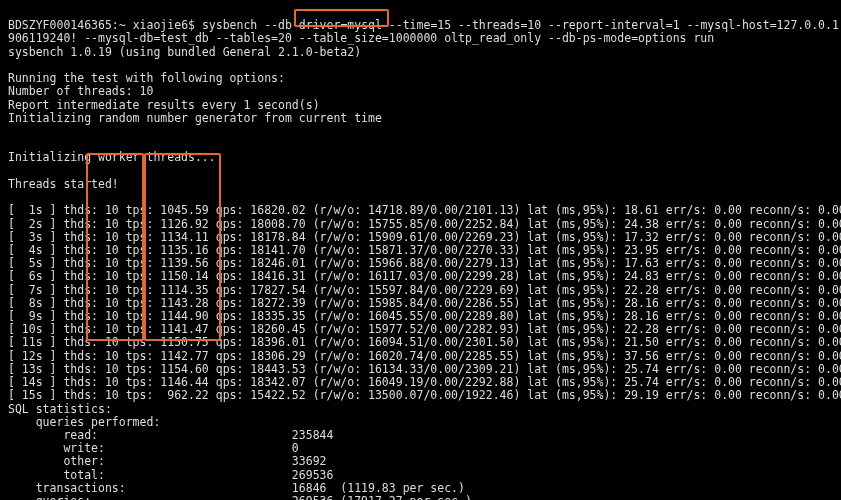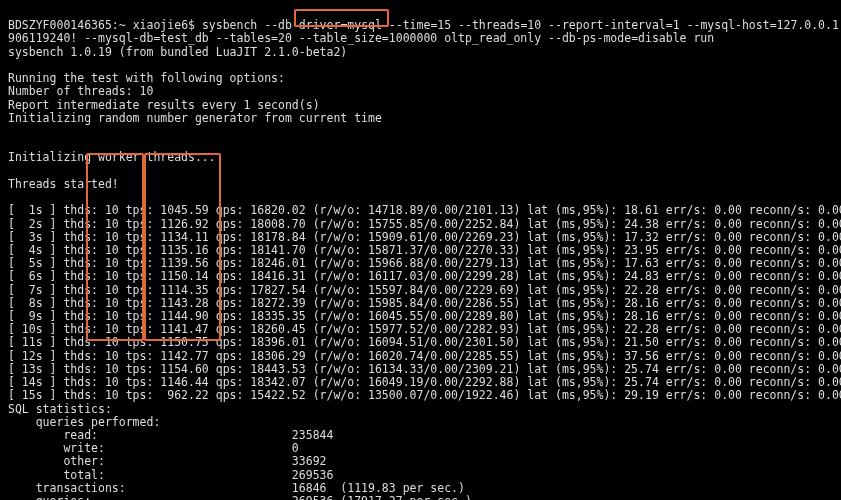--- a/index.html
+++ b/index.html
@@ -4,22 +4,22 @@
 <style>
   html,body{margin:0;padding:0;background:#000;color:#ddd;font-family:Consolas,Menlo,monospace;font-size:11.5px;line-height:1.15;}
   .term{position:relative;width:841px;height:500px;overflow:hidden;padding:6px 8px;box-sizing:border-box;white-space:pre;}
   .hl{position:absolute;border:2px solid #e2673a;border-radius:2px;pointer-events:none;}
 </style>
 </head>
 <body>
 
 <div class="term">
 <span>BDSZYF000146365</span>:<span>~</span> <span>xiaojie6</span><span>$ sysbench --db-driver=mysql --time=15 --threads=10 --report-interval=1 --mysql-host=127.0.0.1 --mysql-port=3306 --mysql-user=root --mysql-password=Jie</span>
-<span>906119240! --mysql-db=test_db --tables=20 --table_size=1000000</span><span> oltp_read_only --db-</span><span>ps-mode=disable run</span>
-<span>sysbench 1.0.19 (from bundled LuaJIT 2.1.0-beta2)</span>
+<span>906119240! --mysql-db=test_db --tables=20 --table_size=1000000</span><span> oltp_read_only --db-</span><span>ps-mode=options run</span>
+<span>sysbench 1.0.19 (using bundled General 2.1.0-beta2)</span>
 <span id="prelude-anchor">
 Running the test with following options:
 Number of threads: 10
 Report intermediate results every 1 second(s)
 Initializing random number generator from current time
 
 
 Initializing worker threads...
 
 Threads started!

